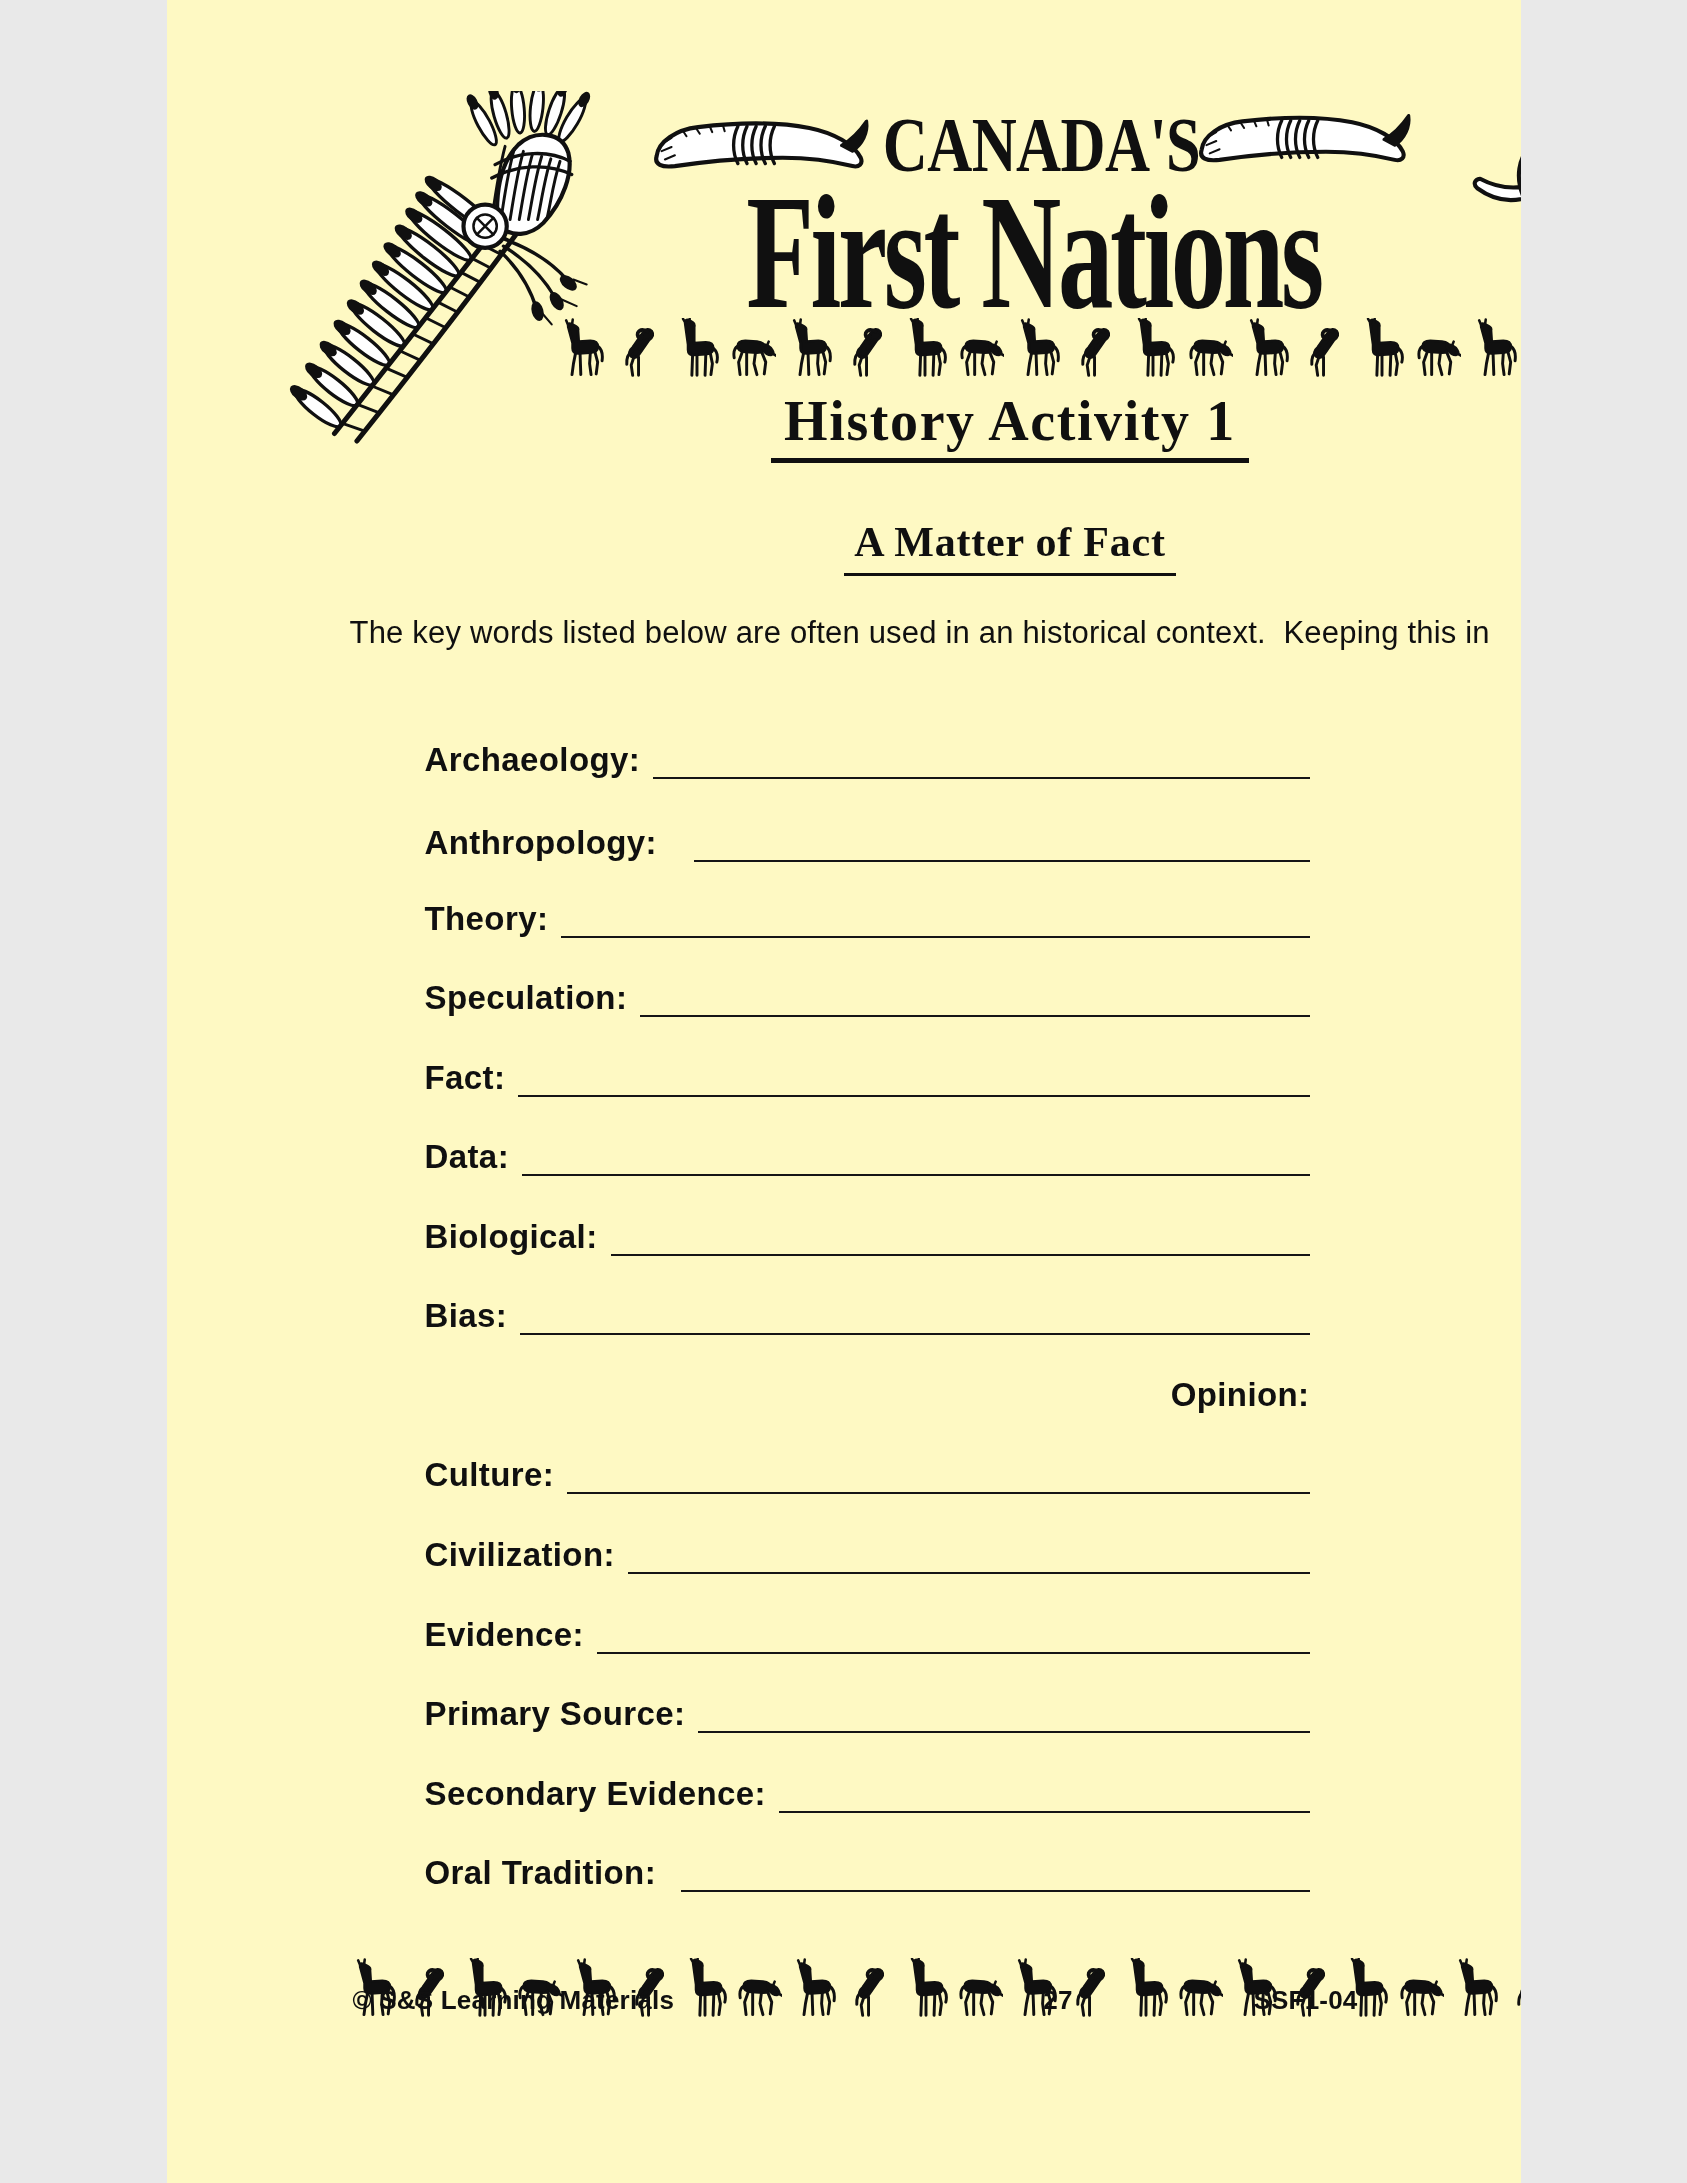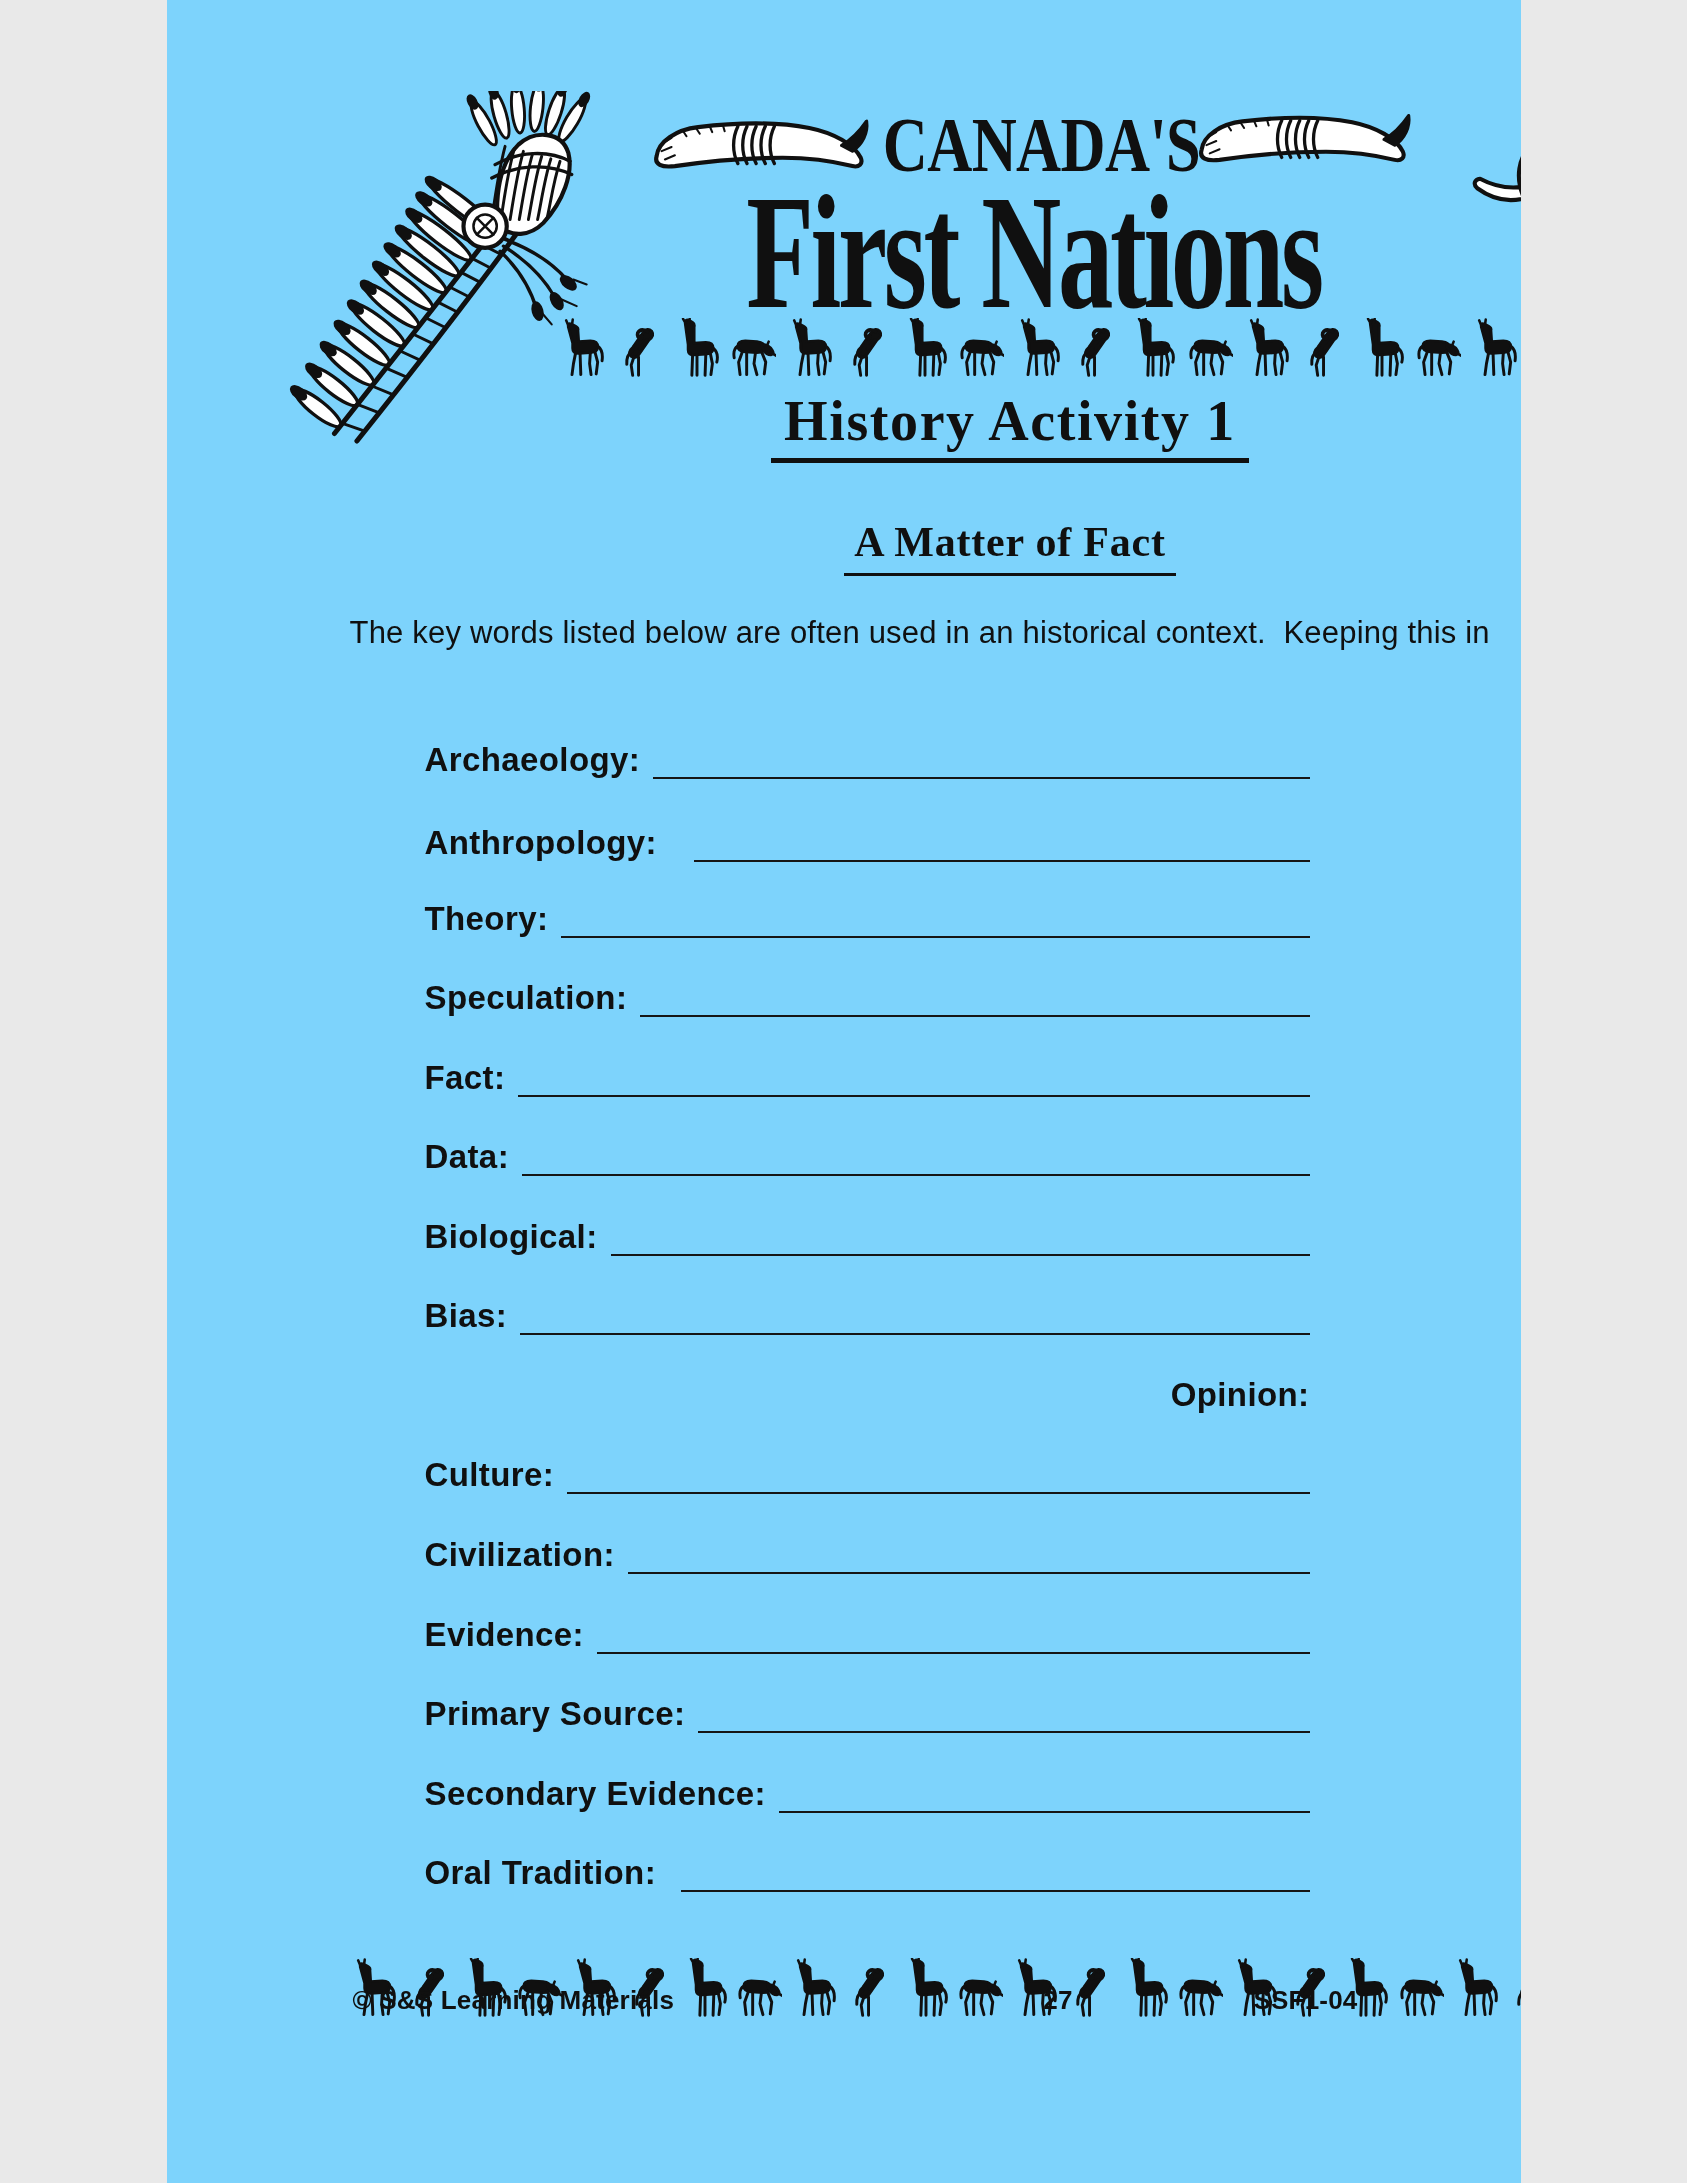--- a/index.html
+++ b/index.html
@@ -1,16 +1,16 @@
 <!DOCTYPE html>
 <html style="font-size:13px"><head>
 <meta charset="utf-8">
 <style>
   html,body{margin:0;padding:0;background:#e9e9e9;}
-  .page{position:relative;width:1354px;height:2183px;background:#7dd3fc;color:#101010;
+  .page{position:relative;width:1354px;height:2183px;background:#fef9c3;color:#101010;
         font-family:"Liberation Sans",sans-serif;overflow:hidden;margin:0 auto;}
 
   
   .art{position:absolute;}
   #headdress{left:120px;top:91px;width:308px;height:367px;}
   #horn-left{left:483px;top:115px;width:224px;height:69px;}
   #horn-right{left:1028px;top:109px;width:221px;height:69px;}
   #skull{left:1282px;top:92px;width:277px;height:247px;}
   .art svg{width:100%;height:100%;display:block;}
 

